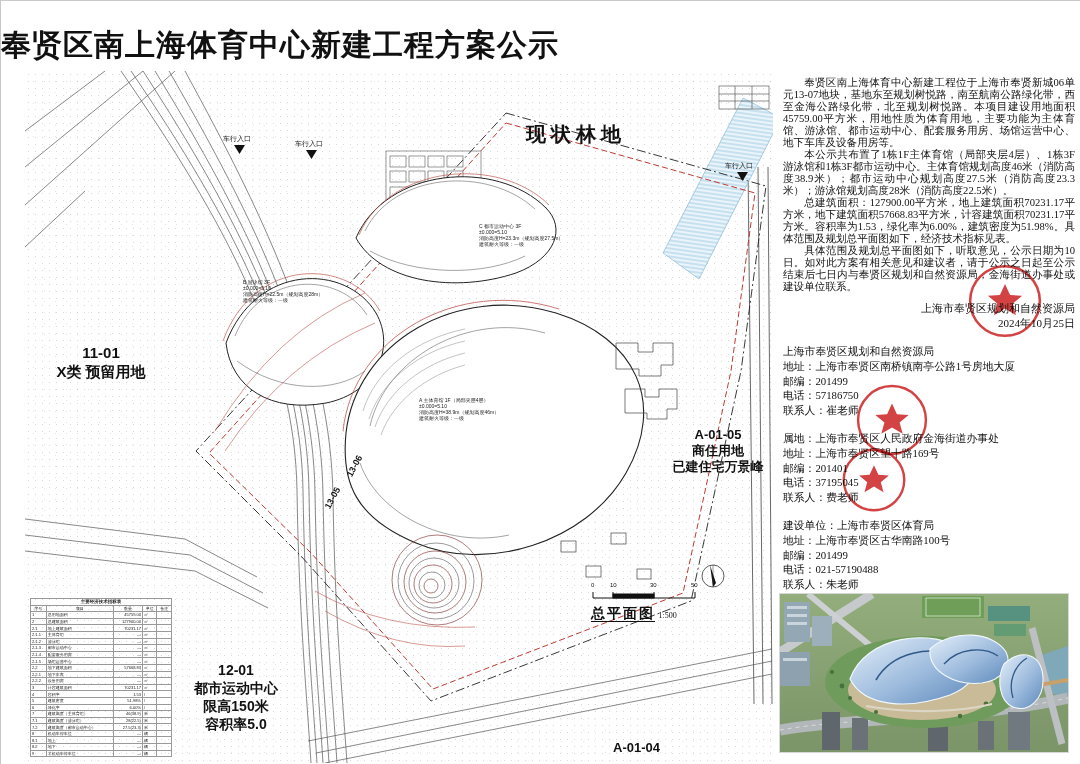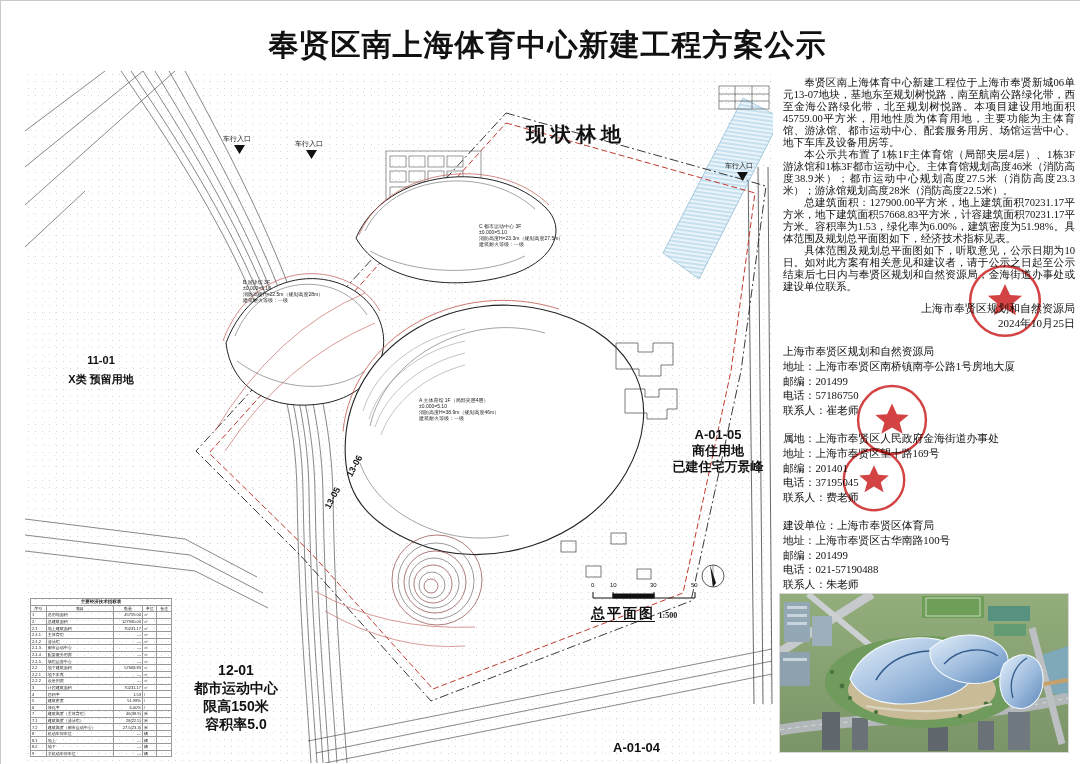--- a/index.html
+++ b/index.html
@@ -1,43 +1,43 @@
 <!DOCTYPE html>
 <html><head>
 <meta charset="utf-8">
 <style>
   html,body{margin:0;padding:0;background:#e8e8e8;}
   .page{position:relative;width:1080px;height:764px;background:#ffffff;border:1px solid #c9c9c9;
         overflow:hidden;font-family:"Liberation Serif","DejaVu Serif",serif;color:#111;}
-  .title{position:absolute;top:24px;left:0;right:0;text-align:center;font-size:30px;font-weight:bold;letter-spacing:1px;padding-left:13px;}
+  .title{position:absolute;top:24px;left:0;right:0;text-align:left;font-size:30px;font-weight:bold;letter-spacing:1px;}
   
   .right-col{position:absolute;left:782px;top:76px;width:292px;font-size:10.6px;line-height:12px;text-align:justify;}
   .para{text-indent:2em;margin:0;}
   .sig{ text-align:right;margin-top:8px;font-size:11px;line-height:15px;}
   .cblock{margin-top:13px;font-size:10.8px;line-height:14.8px;}
   .cblock div{white-space:nowrap;}
   
   .plan{position:absolute;left:24px;top:70px;width:748px;height:692px;
         background-image:radial-gradient(circle,rgba(110,120,110,.28) .5px,transparent .7px),
                          radial-gradient(circle,rgba(110,120,110,.18) .5px,transparent .7px);
         background-size:7px 7px,11px 11px;background-position:0 0,3px 5px;}
   .plan svg.linework{position:absolute;left:0;top:0;}
   .plan-label{position:absolute;white-space:nowrap;}
   .lab-forest{left:501px;top:50px;font-size:20px;font-weight:bold;letter-spacing:5px;font-family:"Liberation Sans",sans-serif;}
   .lab-ent{font-size:7px;font-family:"Liberation Sans",sans-serif;color:#222;}
   .ann{font-size:5px;line-height:6px;font-family:"Liberation Sans",sans-serif;color:#222;}
   .zone{font-family:"Liberation Sans",sans-serif;font-weight:bold;text-align:center;}
-  .zone-11{left:8px;top:280px;width:136px;font-size:11px;line-height:19px;}
+  .zone-11{left:8px;top:272px;width:136px;font-size:15px;line-height:19px;}
   .zone-12{left:142px;top:590px;width:138px;font-size:14px;line-height:18px;}
   .zone-a0105{left:630px;top:356px;width:126px;font-size:13px;line-height:16px;}
   .zone-a0104{left:588px;top:660px;font-size:13px;font-family:"Liberation Sans",sans-serif;font-weight:bold;}
   .rot-lab{font-size:9px;font-family:"Liberation Sans",sans-serif;font-weight:bold;transform:rotate(-62deg);}
   .caption{left:566px;top:534px;font-size:14px;}
   .caption b{font-weight:bold;border-bottom:1.5px solid #111;letter-spacing:2px;}
-  .caption span{font-size:8px;font-weight:bold;}
+  .caption span{font-size:8px;font-weight:normal;}
   .scale-num{font-size:6px;font-family:"Liberation Sans",sans-serif;}
   
   .econ{position:absolute;left:5px;top:527px;width:142px;border-collapse:collapse;
         font-size:4px;line-height:5px;font-family:"Liberation Sans",sans-serif;color:#222;}
   .econ td,.econ th{border:0.5px solid #999;padding:0 1px;height:5.6px;overflow:hidden;white-space:nowrap;font-weight:normal;}
   .econ .ttl{text-align:center;font-weight:bold;font-size:4.5px;}
   .econ td:nth-child(3){text-align:right;}
   
   .stamp{position:absolute;mix-blend-mode:multiply;opacity:.85;pointer-events:none;}
   

